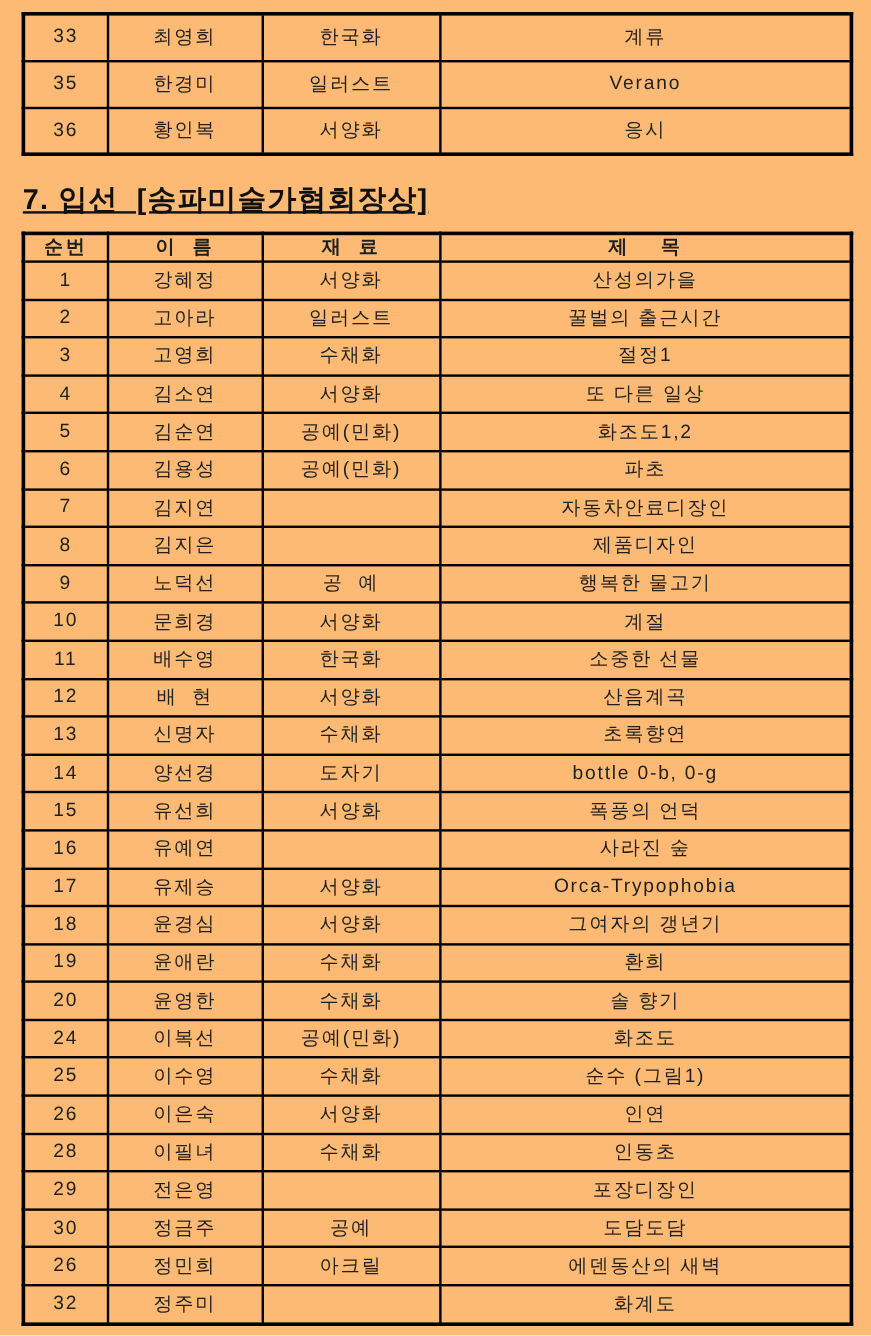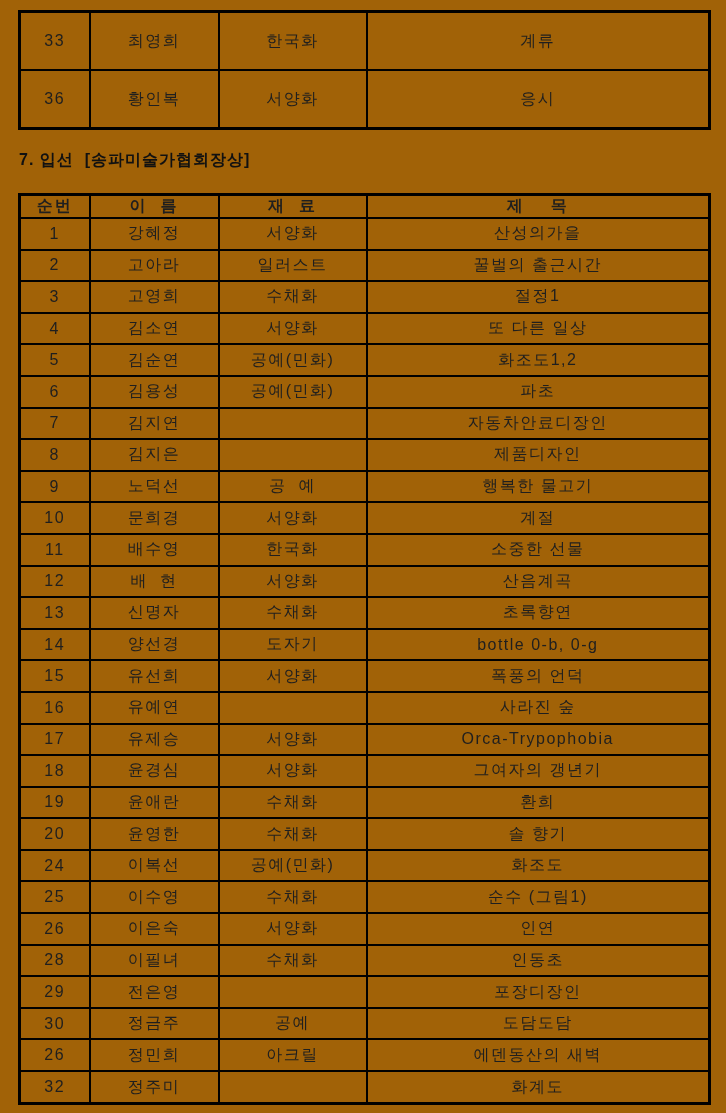--- a/index.html
+++ b/index.html
@@ -9,21 +9,21 @@
     height: 1113px;
     background: #ffffff;
     overflow: hidden;
     font-family: "Liberation Sans", sans-serif;
     color: #1f1f1f;
   }
   .page {
     position: relative;
     width: 726px;
     height: 1113px;
-    background: #a16207;
+    background: #fdba74;
   }
   table {
     border-collapse: collapse;
     table-layout: fixed;
     border: 3px solid #000000;
   }
   th, td {
     border: 2px solid #000000;
     text-align: center;
     vertical-align: middle;
@@ -42,25 +42,26 @@
     left: 18px;
     top: 10px;
     width: 690px;
     height: 120px;
   }
   .top-table tr { height: 30px; }
   .section-heading {
     position: absolute;
     left: 19px;
     top: 150px;
-    font-size: 16px;
+    font-size: 24px;
     font-weight: bold;
     letter-spacing: 1px;
     white-space: pre;
     color: #111111;
+    text-decoration: underline;
   }
   .award-table {
     position: absolute;
     left: 18px;
     top: 193px;
     width: 690px;
     height: 912px;
   }
   col.c0 { width: 70px; }
   col.c1 { width: 129px; }
@@ -80,20 +81,26 @@
         <col class="c3">
     </colgroup>
     <tbody>
         <tr>
           <td class="c0">33</td>
           <td class="c1">최영희</td>
           <td class="c2">한국화</td>
           <td class="c3">계류</td>
         </tr>
         <tr>
+          <td class="c0">35</td>
+          <td class="c1">한경미</td>
+          <td class="c2">일러스트</td>
+          <td class="c3">Verano</td>
+        </tr>
+        <tr>
           <td class="c0">36</td>
           <td class="c1">황인복</td>
           <td class="c2">서양화</td>
           <td class="c3">응시</td>
         </tr>
       </tbody>
   </table>
 
   <div class="section-heading">7. 입선  [송파미술가협회장상]</div>
 

